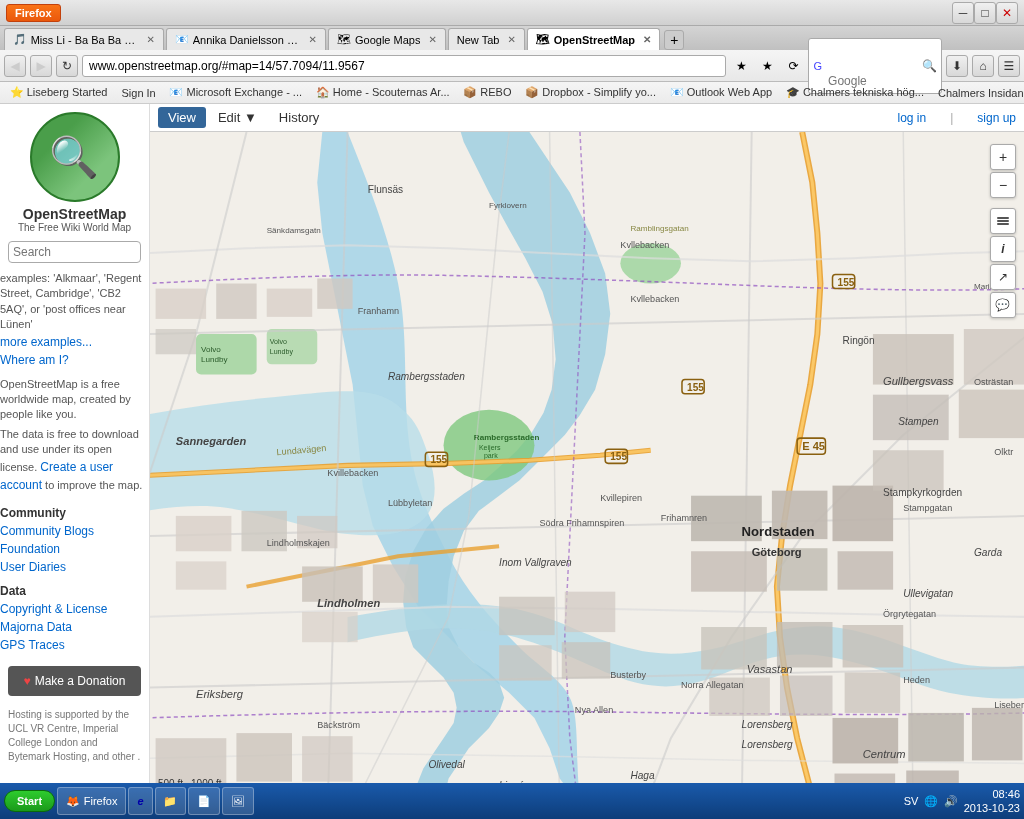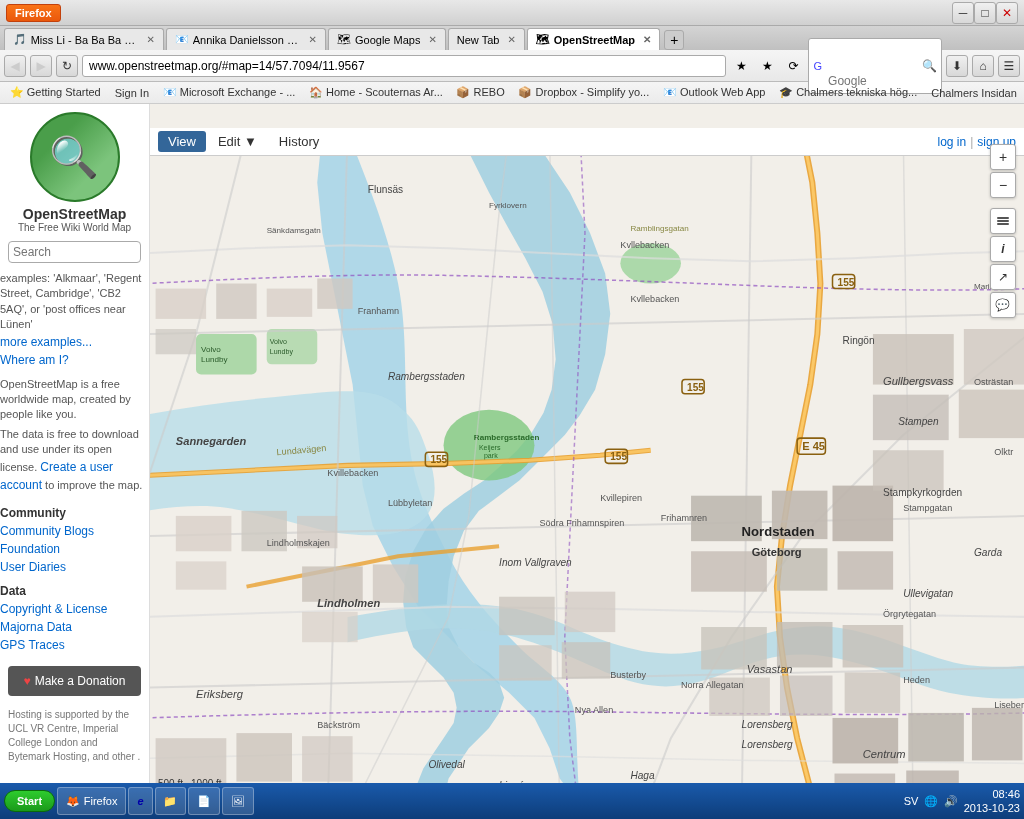--- a/index.html
+++ b/index.html
@@ -236,38 +236,37 @@
       position: absolute;
       top: 0; left: 0; right: 0;
       height: 28px;
       background: white;
       border-bottom: 1px solid #ccc;
       display: flex;
       align-items: center;
       padding: 0 8px;
       gap: 2px;
       z-index: 10;
-      margin-top: 24px;
     }
     .map-menu-btn {
       padding: 3px 10px;
       font-size: 13px;
       cursor: pointer;
       border-radius: 3px;
       color: #333;
     }
     .map-menu-btn.active {
       background: #369;
       color: white;
     }
 
     .auth-links {
       margin-left: auto;
       display: flex;
-      gap: 4px;
+      gap: 24px;
     }
     .auth-link {
       color: #06c;
       font-size: 12px;
       cursor: pointer;
     }
     .auth-sep { color: #aaa; }
 
     
     .map-svg-container {
@@ -414,21 +413,21 @@
     <span style="font-size:11px;color:#44f;">G</span>
     <input class="search-bar" type="text" style="border: none; outline: none; width: 100px;" placeholder="Google">
     <span style="font-size:12px;cursor:pointer;">🔍</span>
   </div>
   <button class="nav-btn">⬇</button>
   <button class="nav-btn">⌂</button>
   <button class="nav-btn">☰</button>
 </div>
 
 <div class="bookmarks-bar">
-  <span class="bookmark-item">⭐ Getting Started</span>
+  <span class="bookmark-item">⭐ Liseberg Started</span>
   <span class="bookmark-item">Sign In</span>
   <span class="bookmark-item">📧 Microsoft Exchange - ...</span>
   <span class="bookmark-item">🏠 Home - Scouternas Ar...</span>
   <span class="bookmark-item">📦 REBO</span>
   <span class="bookmark-item">📦 Dropbox - Simplify yo...</span>
   <span class="bookmark-item">📧 Outlook Web App</span>
   <span class="bookmark-item">🎓 Chalmers tekniska hög...</span>
   <span class="bookmark-item">Chalmers Insidan</span>
 
 </div>

